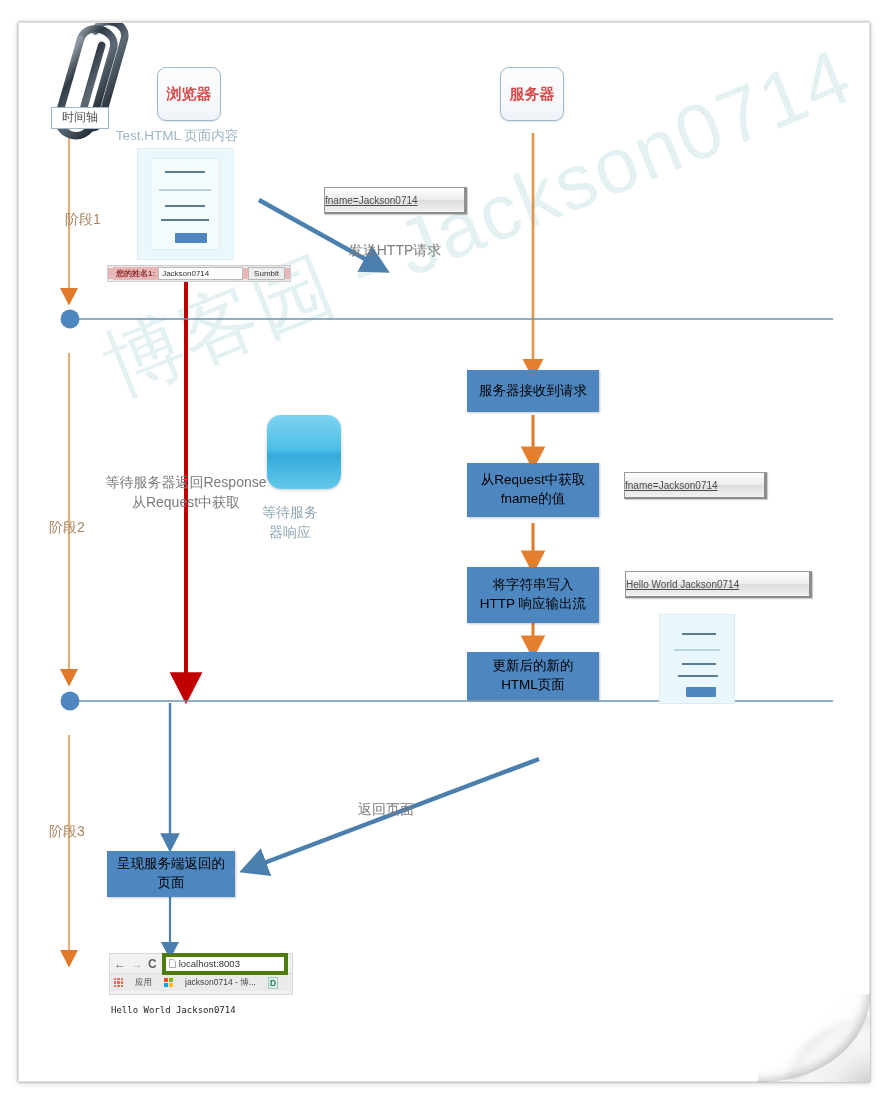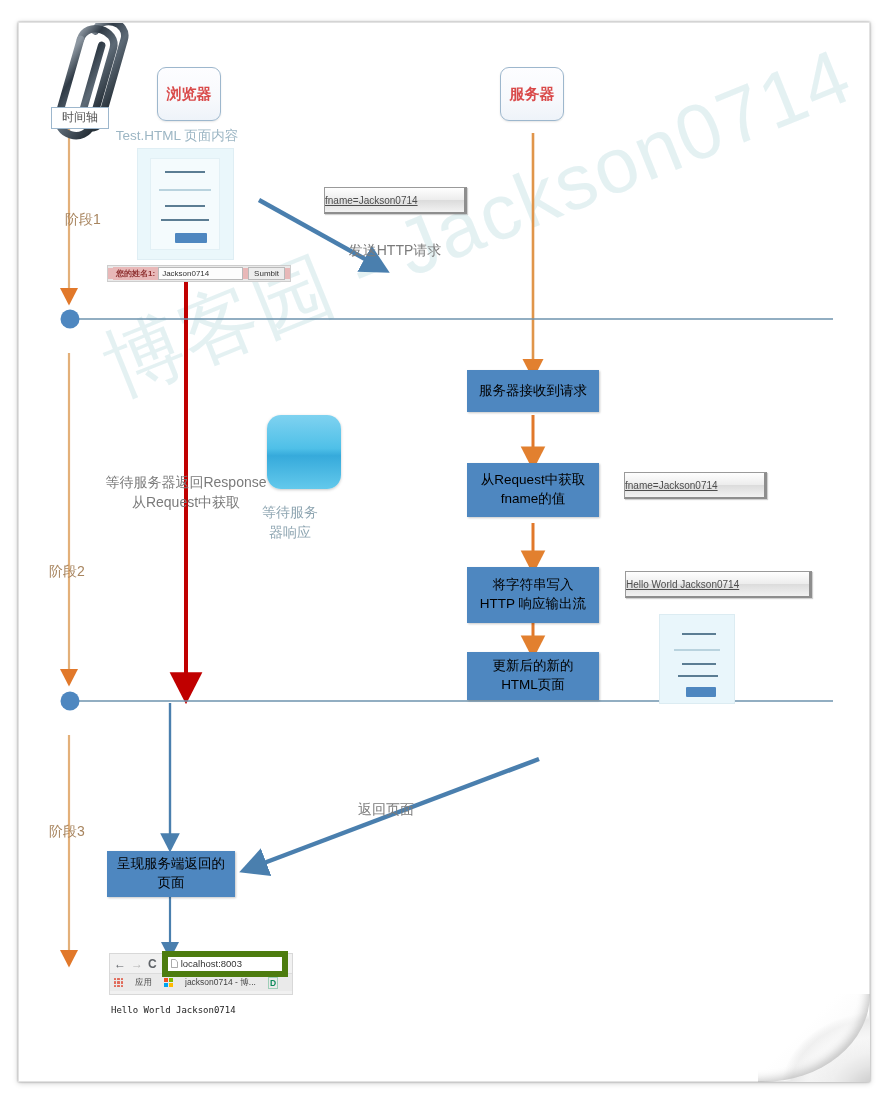--- a/index.html
+++ b/index.html
@@ -78,21 +78,21 @@
 
   
   .hg{position:absolute;border-radius:14px;
       background:linear-gradient(180deg,#7fd2f0 0%,#4fc0e8 45%,#36aadb 55%,#63c9ec 100%);
       box-shadow:0 1px 3px rgba(0,0,0,.22);}
 
   
   .browser{position:absolute;background:#f1f1f1;border:1px solid #d8d8d8;}
   .bz-row{display:flex;align-items:center;height:19px;padding:0 4px;gap:5px;}
   .bz-ico{color:#5f6368;font-size:12px;line-height:1;}
-  .bz-url{flex:1;background:#ffffff;border:6px solid #4d7c0f;height:14px;
+  .bz-url{flex:1;background:#ffffff;border:4px solid #4d7c0f;height:14px;
      display:flex;align-items:center;gap:3px;padding:0 3px;font-size:9.5px;color:#333;
      overflow:hidden;white-space:nowrap;}
   .bz-bm{display:flex;align-items:center;height:17px;padding:0 4px;gap:12px;
      background:#eaeaea;border-top:1px solid #dcdcdc;font-size:8.5px;color:#444;}
   .grid9{width:9px;height:9px;display:grid;grid-template-columns:repeat(3,1fr);
      grid-template-rows:repeat(3,1fr);gap:1px;}
   .grid9 i{background:#e06a5a;border-radius:.5px;}
   .mslogo{width:9px;height:9px;display:grid;grid-template-columns:1fr 1fr;
      grid-template-rows:1fr 1fr;gap:1px;}
   .page-out{position:absolute;font-family:"DejaVu Sans Mono","Liberation Mono",monospace;
@@ -178,21 +178,21 @@
     </div>
 
     <div class="actor" style="left:138px;top:44px;width:62px;height:52px;">
       <span>浏览器</span>
     </div>
     <div class="actor" style="left:481px;top:44px;width:62px;height:52px;">
       <span>服务器</span>
     </div>
 
     <div class="lbl-stage" style="left:46px;top:188px;">阶段1</div>
-    <div class="lbl-stage" style="left:30px;top:496px;margin-top:44px;">阶段2</div>
+    <div class="lbl-stage" style="left:30px;top:496px;">阶段2</div>
     <div class="lbl-stage" style="left:30px;top:800px;">阶段3</div>
 
     <div class="lbl" style="left:68px;top:104px;width:180px;color:#9cb6c4;font-size:13.5px;">Test.HTML 页面内容</div>
 
     <div class="doc" style="left:118px;top:125px;width:95px;height:110px;">
       <div class="doc-inner" style="left:12px;top:9px;width:68px;height:90px;">
         <div class="doc-line" style="left:14px;top:12px;width:40px;"></div>
         <div class="doc-line thin" style="left:8px;top:30px;width:52px;"></div>
         <div class="doc-line" style="left:14px;top:46px;width:40px;"></div>
         <div class="doc-line" style="left:10px;top:60px;width:48px;"></div>

